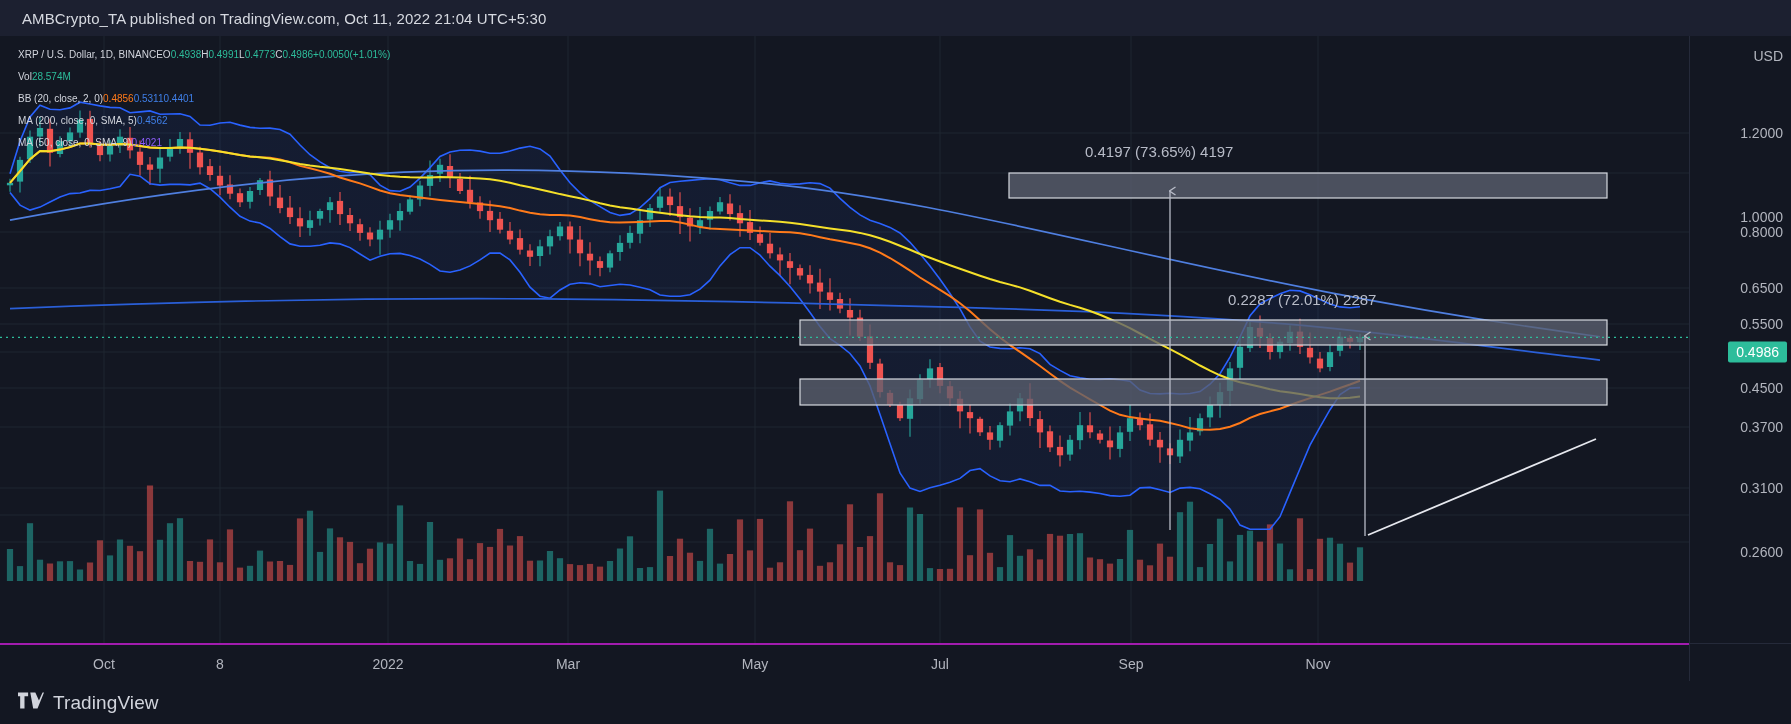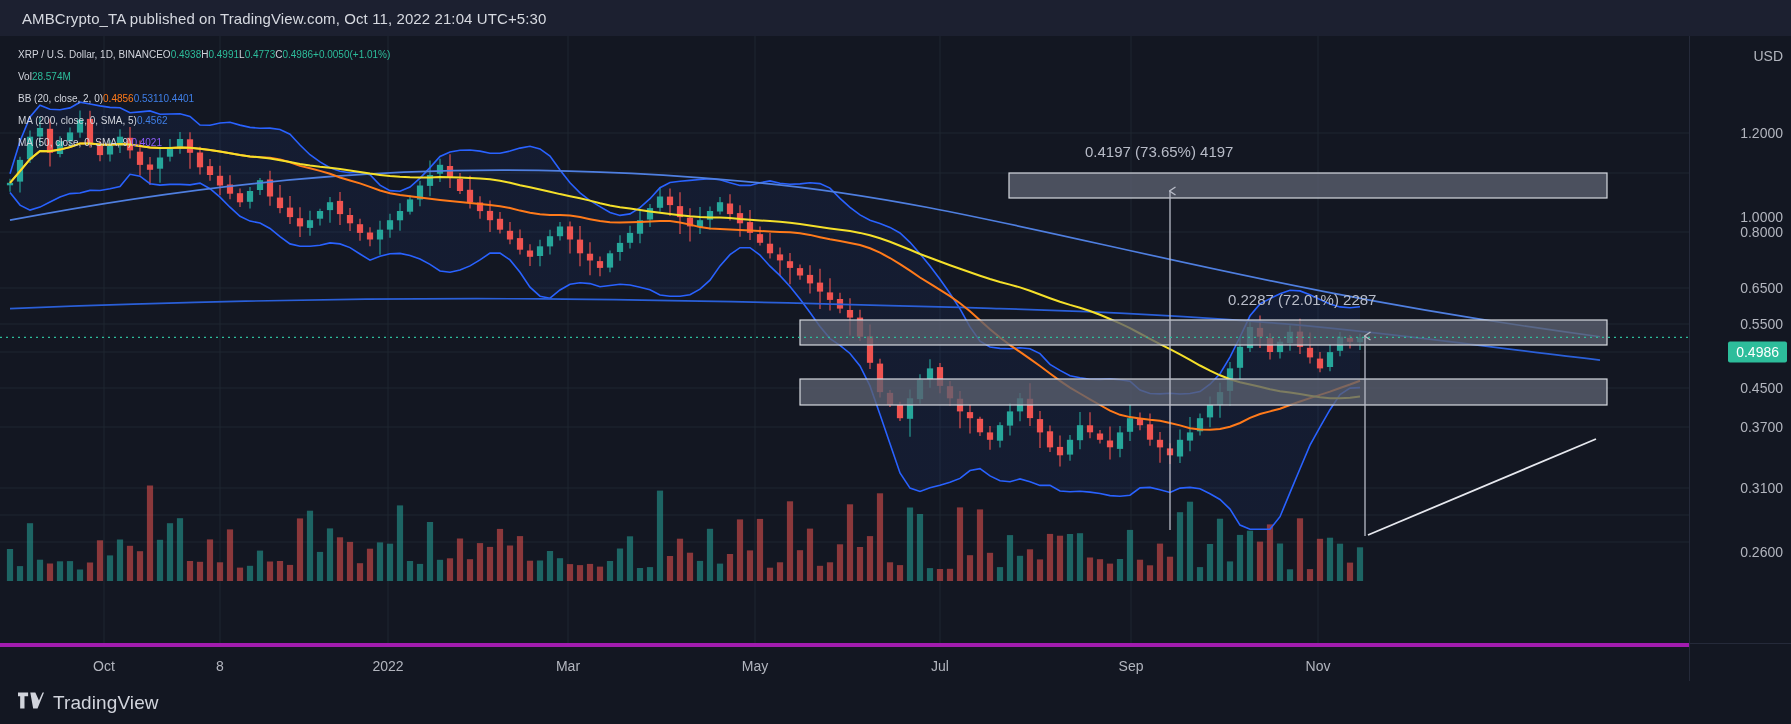--- a/index.html
+++ b/index.html
@@ -31,21 +31,21 @@
   .plot-area {
     position: absolute; left: 0; top: 0; width: 1689px; height: 607px;
     overflow: hidden;
   }
   .price-axis {
     position: absolute; left: 1689px; top: 0; width: 102px; height: 607px;
     border-left: 1px solid #252a3a;
   }
   .time-axis {
     position: absolute; left: 0; top: 607px; width: 1689px; height: 38px;
-    border-top: 4px solid #a21caf;
+    border-top: 2px solid #a21caf;
   }
   .axis-corner {
     position: absolute; left: 1689px; top: 607px; width: 102px; height: 38px;
     border-top: 1px solid #252a3a; border-left: 1px solid #252a3a;
   }
 
   .price-tick {
     position: absolute; right: 8px; transform: translateY(-50%);
     color: #b2b5be; font-size: 14px; text-align: right; white-space: nowrap;
   }

